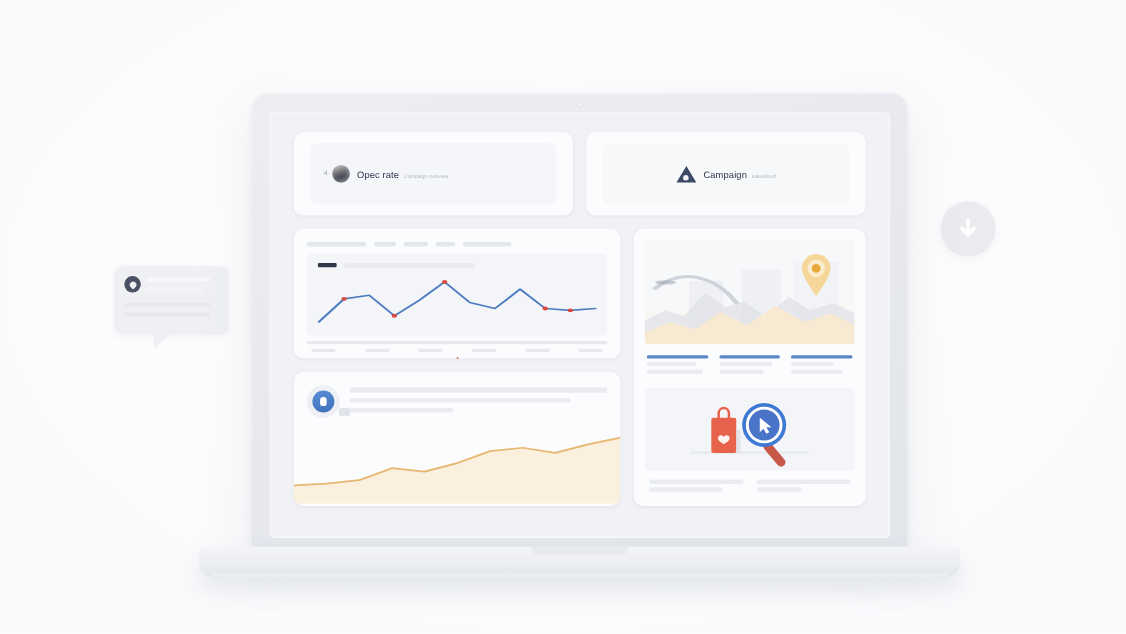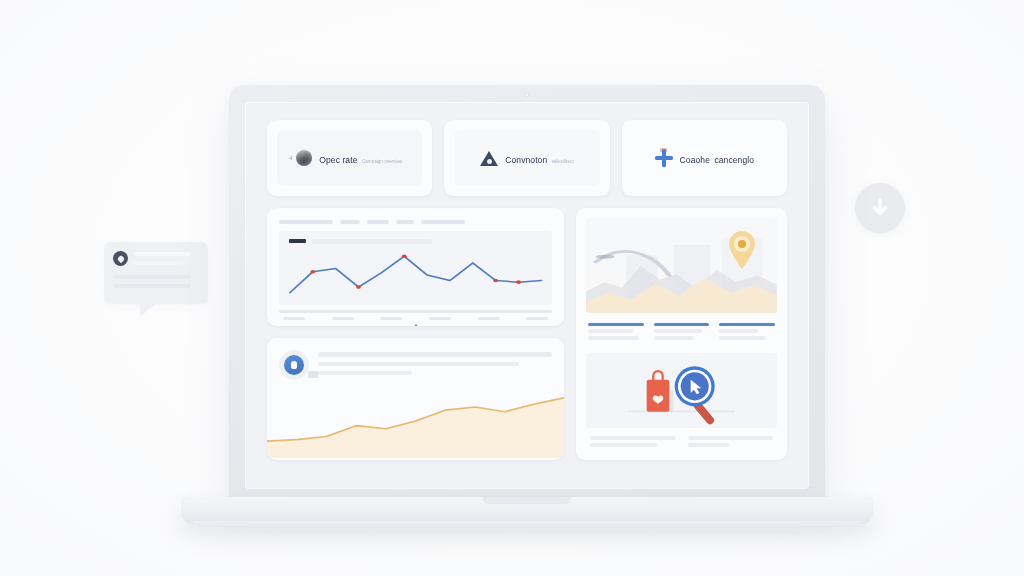--- a/index.html
+++ b/index.html
@@ -208,39 +208,26 @@
                 <span class="kpi-title">Opec rate</span>
                 <span class="kpi-sub">Campaign overview</span>
               </span>
             </div>
           </div>
 
           <div class="kpi k2">
             <div class="kpi-inner">
               <span class="tri-ic"></span>
               <span class="kpi-text">
-                <span class="kpi-title">Convnoton</span>
+                <span class="kpi-title">Campaign</span>
                 <span class="kpi-sub">salesdirect</span>
               </span>
             </div>
           </div>
 
-          <div class="kpi k3">
-            <div class="kpi-inner">
-              <span class="plus-ic">
-                <b></b>
-                  <i class="v"></i>
-                  <i class="h"></i>
-              </span>
-              <span class="kpi-text">
-                <span class="kpi-title">Coaohe</span>
-                <span class="kpi-title">cancenglo</span>
-              </span>
-            </div>
-          </div>
         </div>
 
         <div class="row-main">
 
           <div class="col-left">
 
             <div class="card card-chart">
               <div class="toolbar">
                 <span class="bar" style="width:54px"></span>
                 <span class="bar" style="width:20px"></span>

